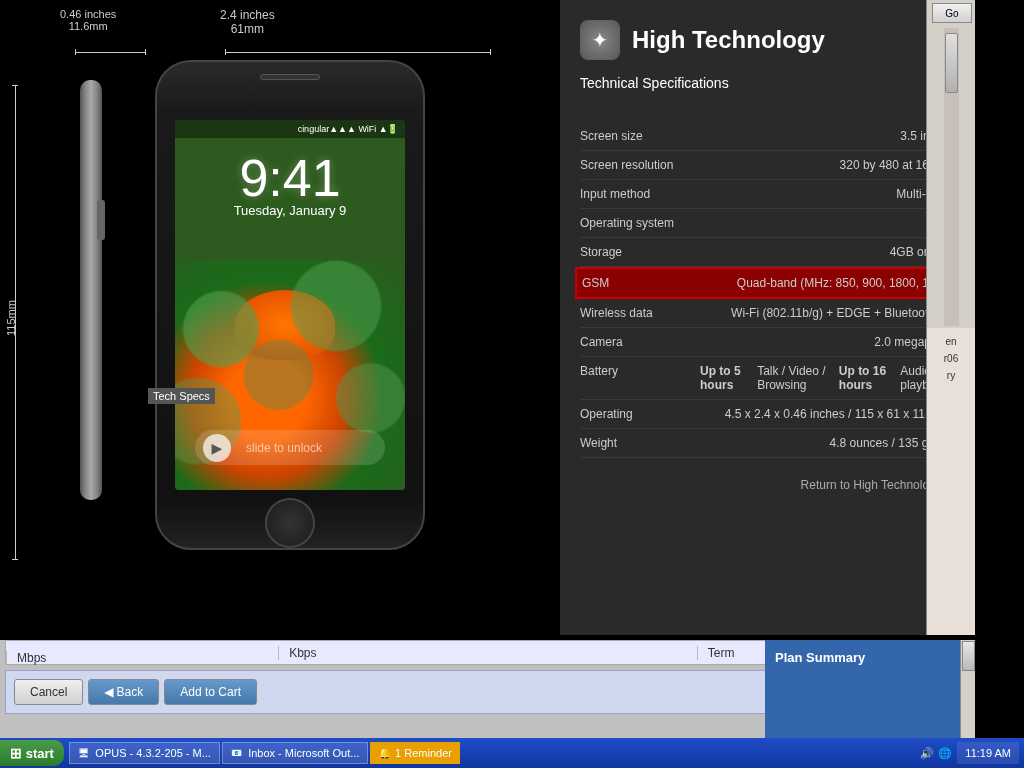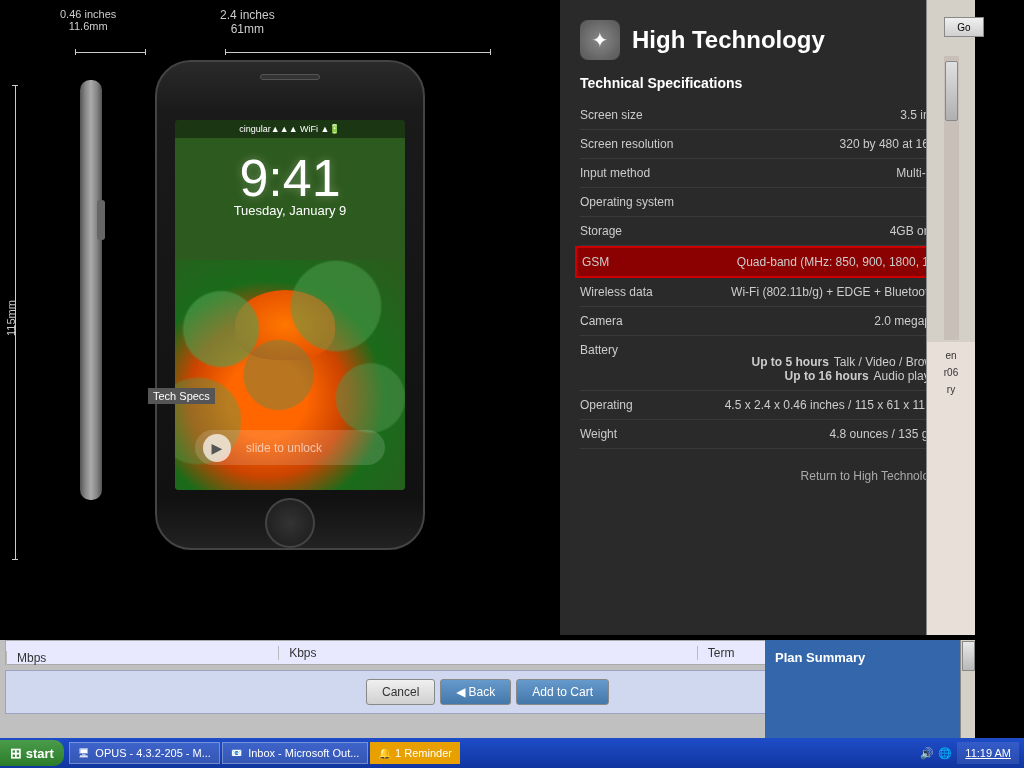--- a/index.html
+++ b/index.html
@@ -66,21 +66,21 @@
       overflow: hidden;
       position: relative;
     }
 
     .phone-status-bar {
       width: 100%;
       height: 18px;
       background: rgba(0,0,0,0.4);
       display: flex;
       align-items: center;
-      justify-content: center;
+      justify-content: flex-end;
       padding: 0 6px;
       font-size: 9px;
       color: white;
     }
 
     .phone-time {
       font-size: 52px;
       font-weight: 100;
       color: white;
       text-align: center;
@@ -184,22 +184,22 @@
 
     .specs-title {
       color: white;
       font-size: 24px;
       font-weight: bold;
     }
 
     .specs-subtitle {
       color: white;
       font-size: 14px;
-      font-weight: bold;
-      margin-bottom: 5px;
+      font-weight: normal;
+      margin-bottom: 26px;
       padding-bottom: 5px;
     }
 
     .spec-row {
       display: flex;
       justify-content: space-between;
       align-items: flex-start;
       padding: 7px 0;
       border-bottom: 1px solid #3a3a3a;
     }
@@ -219,23 +219,22 @@
 
     .spec-value {
       color: #ccc;
       font-size: 12px;
       text-align: right;
       flex: 1;
     }
 
     .spec-battery {
       display: flex;
-      flex-direction: column;
+      flex-direction: row;
       align-items: flex-end;
-      margin-top: 12px;
     }
 
     .spec-battery-row {
       display: flex;
       gap: 5px;
     }
 
     .battery-hours {
       color: #ccc;
       font-size: 12px;
@@ -284,21 +283,21 @@
       height: 18px;
       background: #3366cc;
       border-radius: 50%;
       display: inline-block;
     }
 
     
     .button-row {
       display: flex;
       align-items: center;
-      justify-content: center;
+      justify-content: flex-start;
       gap: 5px;
       padding: 8px;
       background: #d0d8f0;
       border: 1px solid #a0a0c0;
       margin: 5px;
     }
 
     .btn {
       padding: 5px 15px;
       border: 1px solid #888;
@@ -397,21 +396,20 @@
       color: white;
       font-size: 11px;
     }
 
     .taskbar-clock {
       background: rgba(255,255,255,0.1);
       padding: 2px 8px;
       height: 22px;
       display: flex;
       align-items: center;
-      text-decoration: underline;
     }
 
     .reminder-btn {
       background: #e8a000;
       color: white;
       font-size: 11px;
       padding: 2px 8px;
       height: 22px;
       display: flex;
       align-items: center;
@@ -428,22 +426,22 @@
       height: 635px;
       background: #d4d0c8;
       border-left: 1px solid #888;
       display: flex;
       flex-direction: column;
     }
 
     .right-panel-top {
       display: flex;
       flex-direction: column;
-      align-items: flex-start;
-      padding: 16px;
+      align-items: flex-end;
+      padding: 2px;
     }
 
     .right-panel-btn {
       width: 40px;
       height: 20px;
       background: linear-gradient(to bottom, #f0f0f0, #d0d0d0);
       border: 1px solid #888;
       margin: 1px;
       cursor: pointer;
       display: flex;

